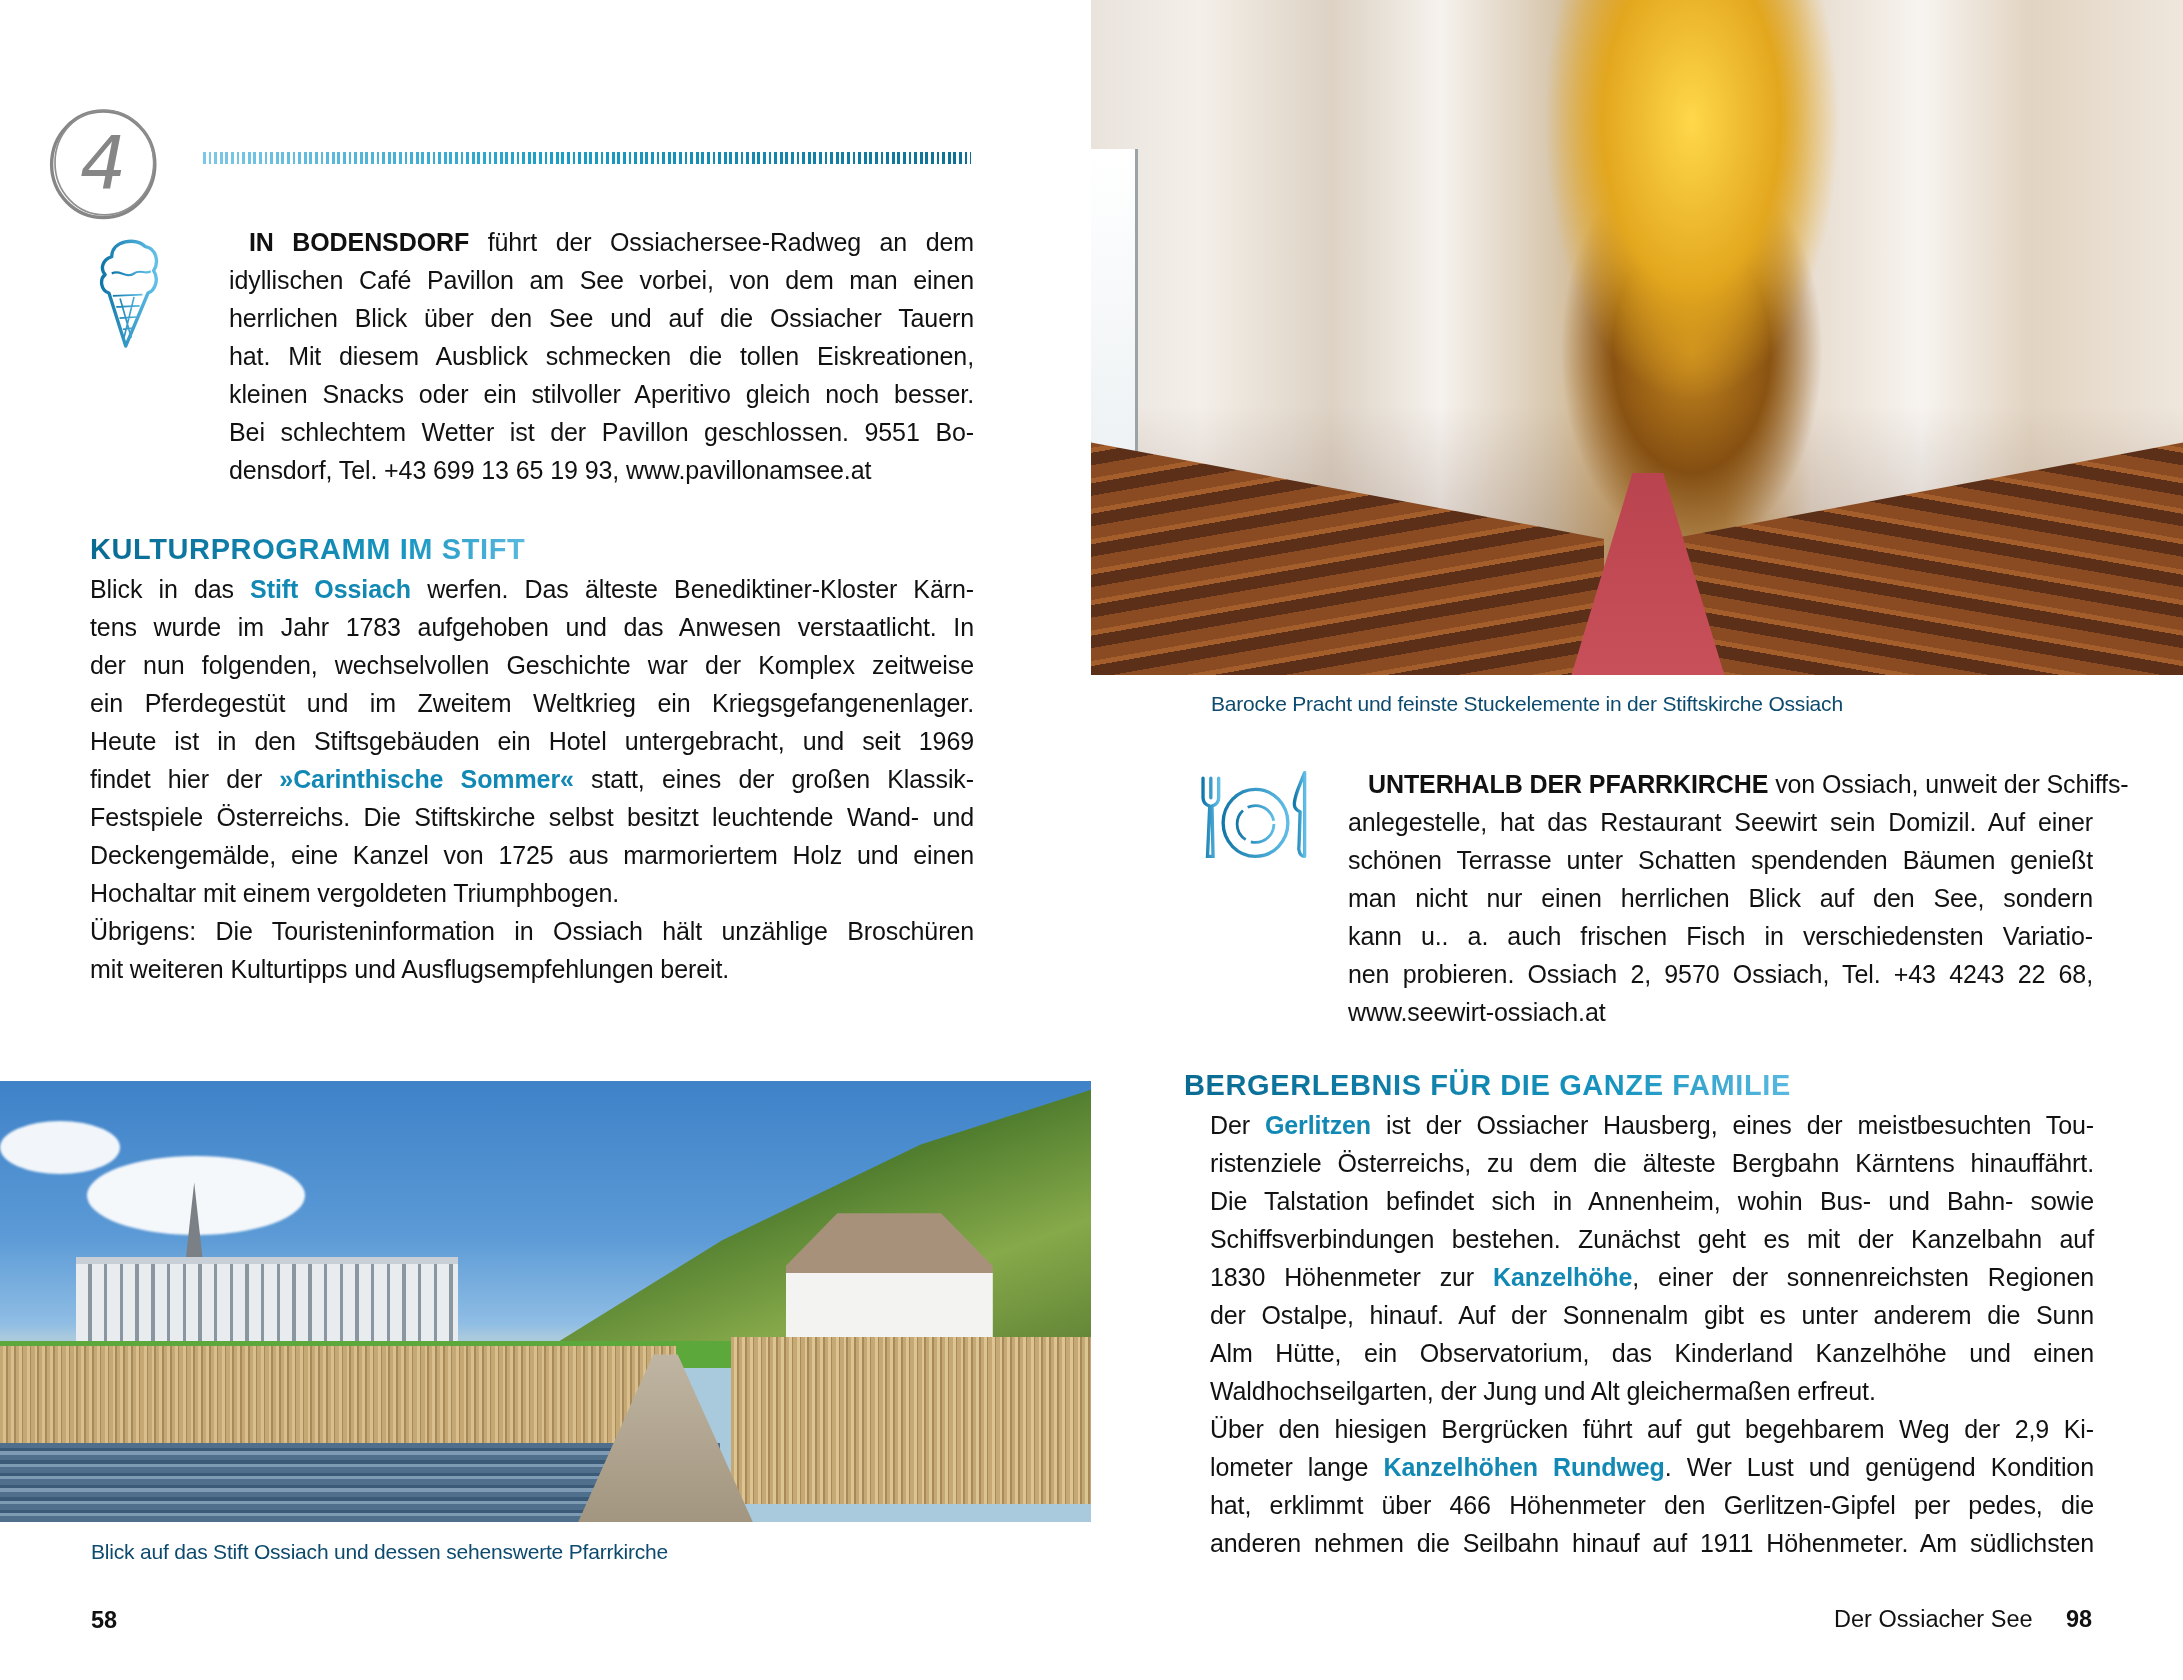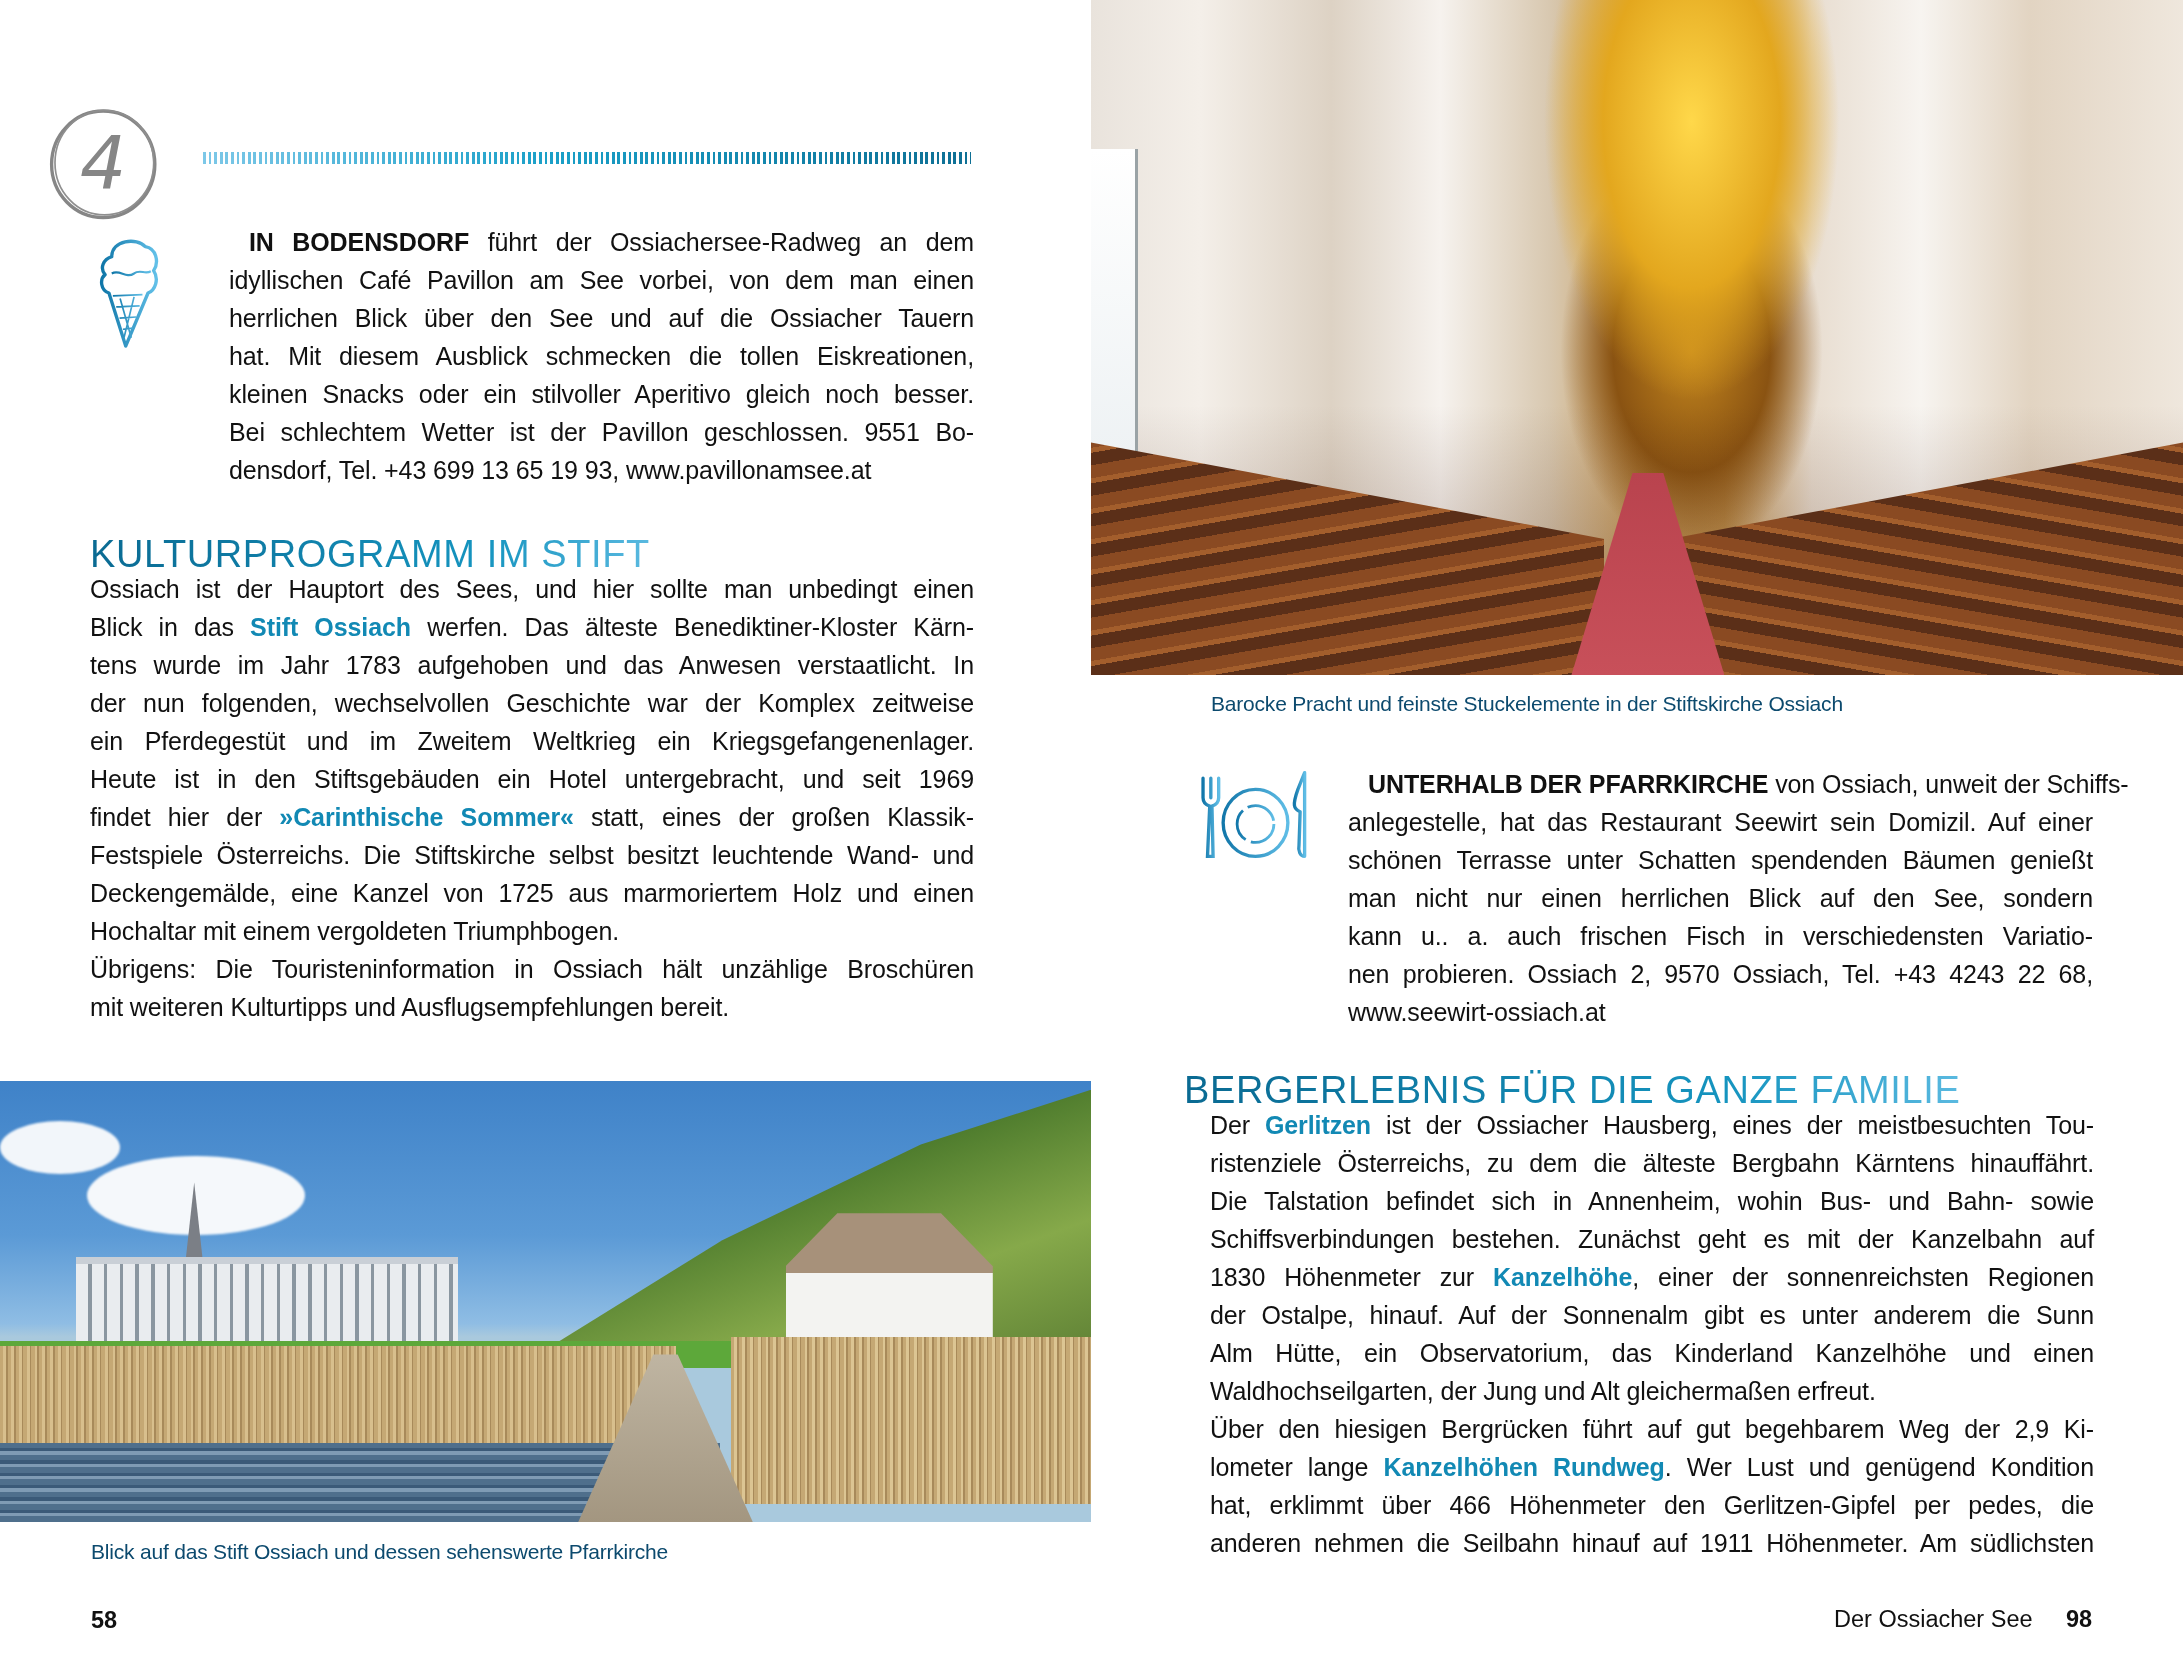--- a/index.html
+++ b/index.html
@@ -26,21 +26,21 @@
   .body-text {
     font-size:25px; line-height:38px; text-align:justify;
     letter-spacing:-0.1px;
   }
   .body-text .hl { color:#1289b4; font-weight:bold; }
   .body-text b { font-weight:bold;margin-left:20px; }
   .body-text .ln { display:block; text-align:justify; text-align-last:justify; white-space:nowrap; }
   .body-text .ln.last { text-align-last:left; }
 
   .heading {
-    position:absolute; font-size:38px; font-weight:normal; letter-spacing:0.6px;
+    position:absolute; font-size:29px; font-weight:bold; letter-spacing:0.6px;
     background:linear-gradient(90deg, #0a6a92 0%, #1594bf 70%, #5ab9e0 100%);
     -webkit-background-clip:text; background-clip:text; color:transparent;
     white-space:nowrap;
   }
 
   .caption { position:absolute; font-size:21px; color:#0c4a6e; white-space:nowrap; letter-spacing:-0.2px; }
   .page-num { position:absolute; font-size:23.5px; font-weight:bold; color:#111; }
   .running-title { position:absolute; font-size:23.5px; color:#111; white-space:nowrap; }
 
   
@@ -148,21 +148,20 @@
   <span class="ln">herrlichen Blick über den See und auf die Ossiacher Tauern</span>
   <span class="ln">hat. Mit diesem Ausblick schmecken die tollen Eiskreationen,</span>
   <span class="ln">kleinen Snacks oder ein stilvoller Aperitivo gleich noch besser.</span>
   <span class="ln">Bei schlechtem Wetter ist der Pavillon geschlossen. 9551 Bo-</span>
   <span class="ln last">densdorf, Tel. +43 699 13 65 19 93, www.pavillonamsee.at</span>
 </div>
 
 <div class="heading" style="left:90px; top:533px;">KULTURPROGRAMM IM STIFT</div>
 
 <div class="abs body-text" id="left-section-body" style="left:90px; top:570px; width:884px;">
-    <span class="ln"><span>Ossiach ist der Hauptort des Sees, und hier sollte man unbedingt einen</span></span>
     <span class="ln"><span>Blick in das </span><span class="hl">Stift Ossiach</span><span> werfen. Das älteste Benediktiner-Kloster Kärn-</span></span>
     <span class="ln"><span>tens wurde im Jahr 1783 aufgehoben und das Anwesen verstaatlicht. In</span></span>
     <span class="ln"><span>der nun folgenden, wechselvollen Geschichte war der Komplex zeitweise</span></span>
     <span class="ln"><span>ein Pferdegestüt und im Zweitem Weltkrieg ein Kriegsgefangenenlager.</span></span>
     <span class="ln"><span>Heute ist in den Stiftsgebäuden ein Hotel untergebracht, und seit 1969</span></span>
     <span class="ln"><span>findet hier der </span><span class="hl">»Carinthische Sommer«</span><span> statt, eines der großen Klassik-</span></span>
     <span class="ln"><span>Festspiele Österreichs. Die Stiftskirche selbst besitzt leuchtende Wand- und</span></span>
     <span class="ln"><span>Deckengemälde, eine Kanzel von 1725 aus marmoriertem Holz und einen</span></span>
     <span class="ln last"><span>Hochaltar mit einem vergoldeten Triumphbogen.</span></span>
     <span class="ln"><span>Übrigens: Die Touristeninformation in Ossiach hält unzählige Broschüren</span></span>

